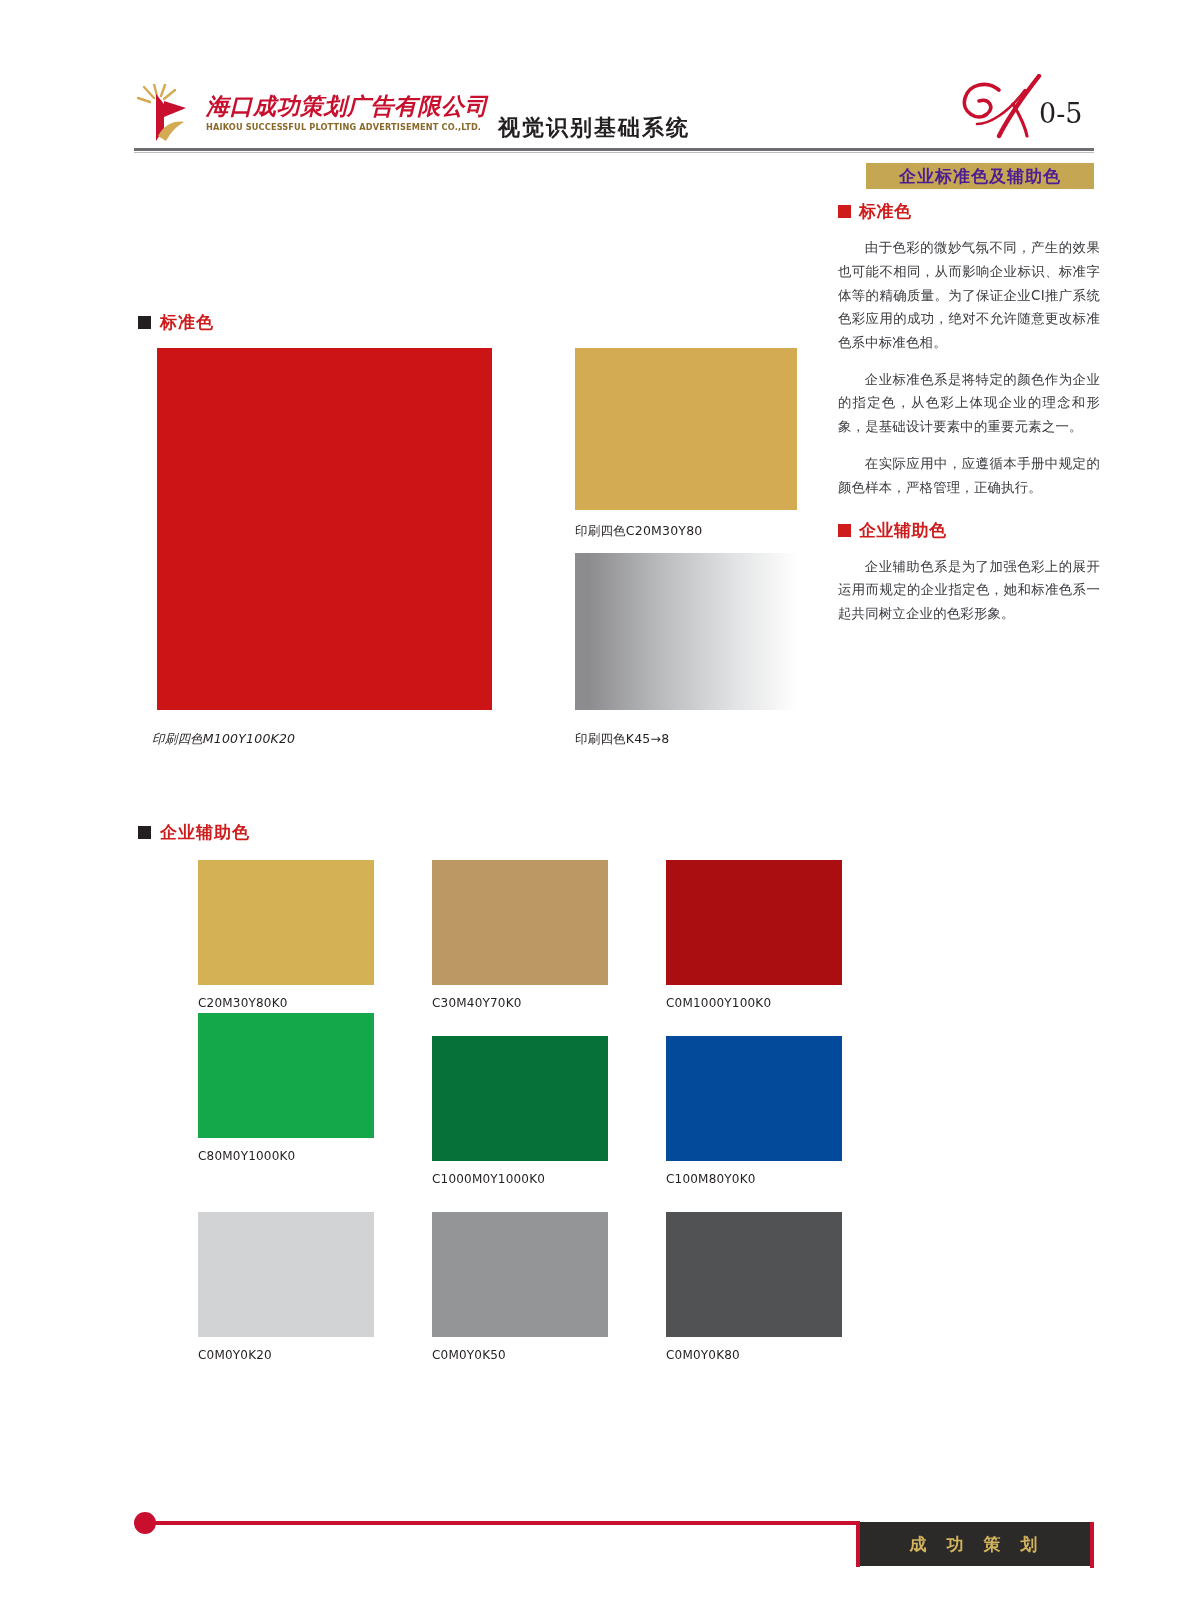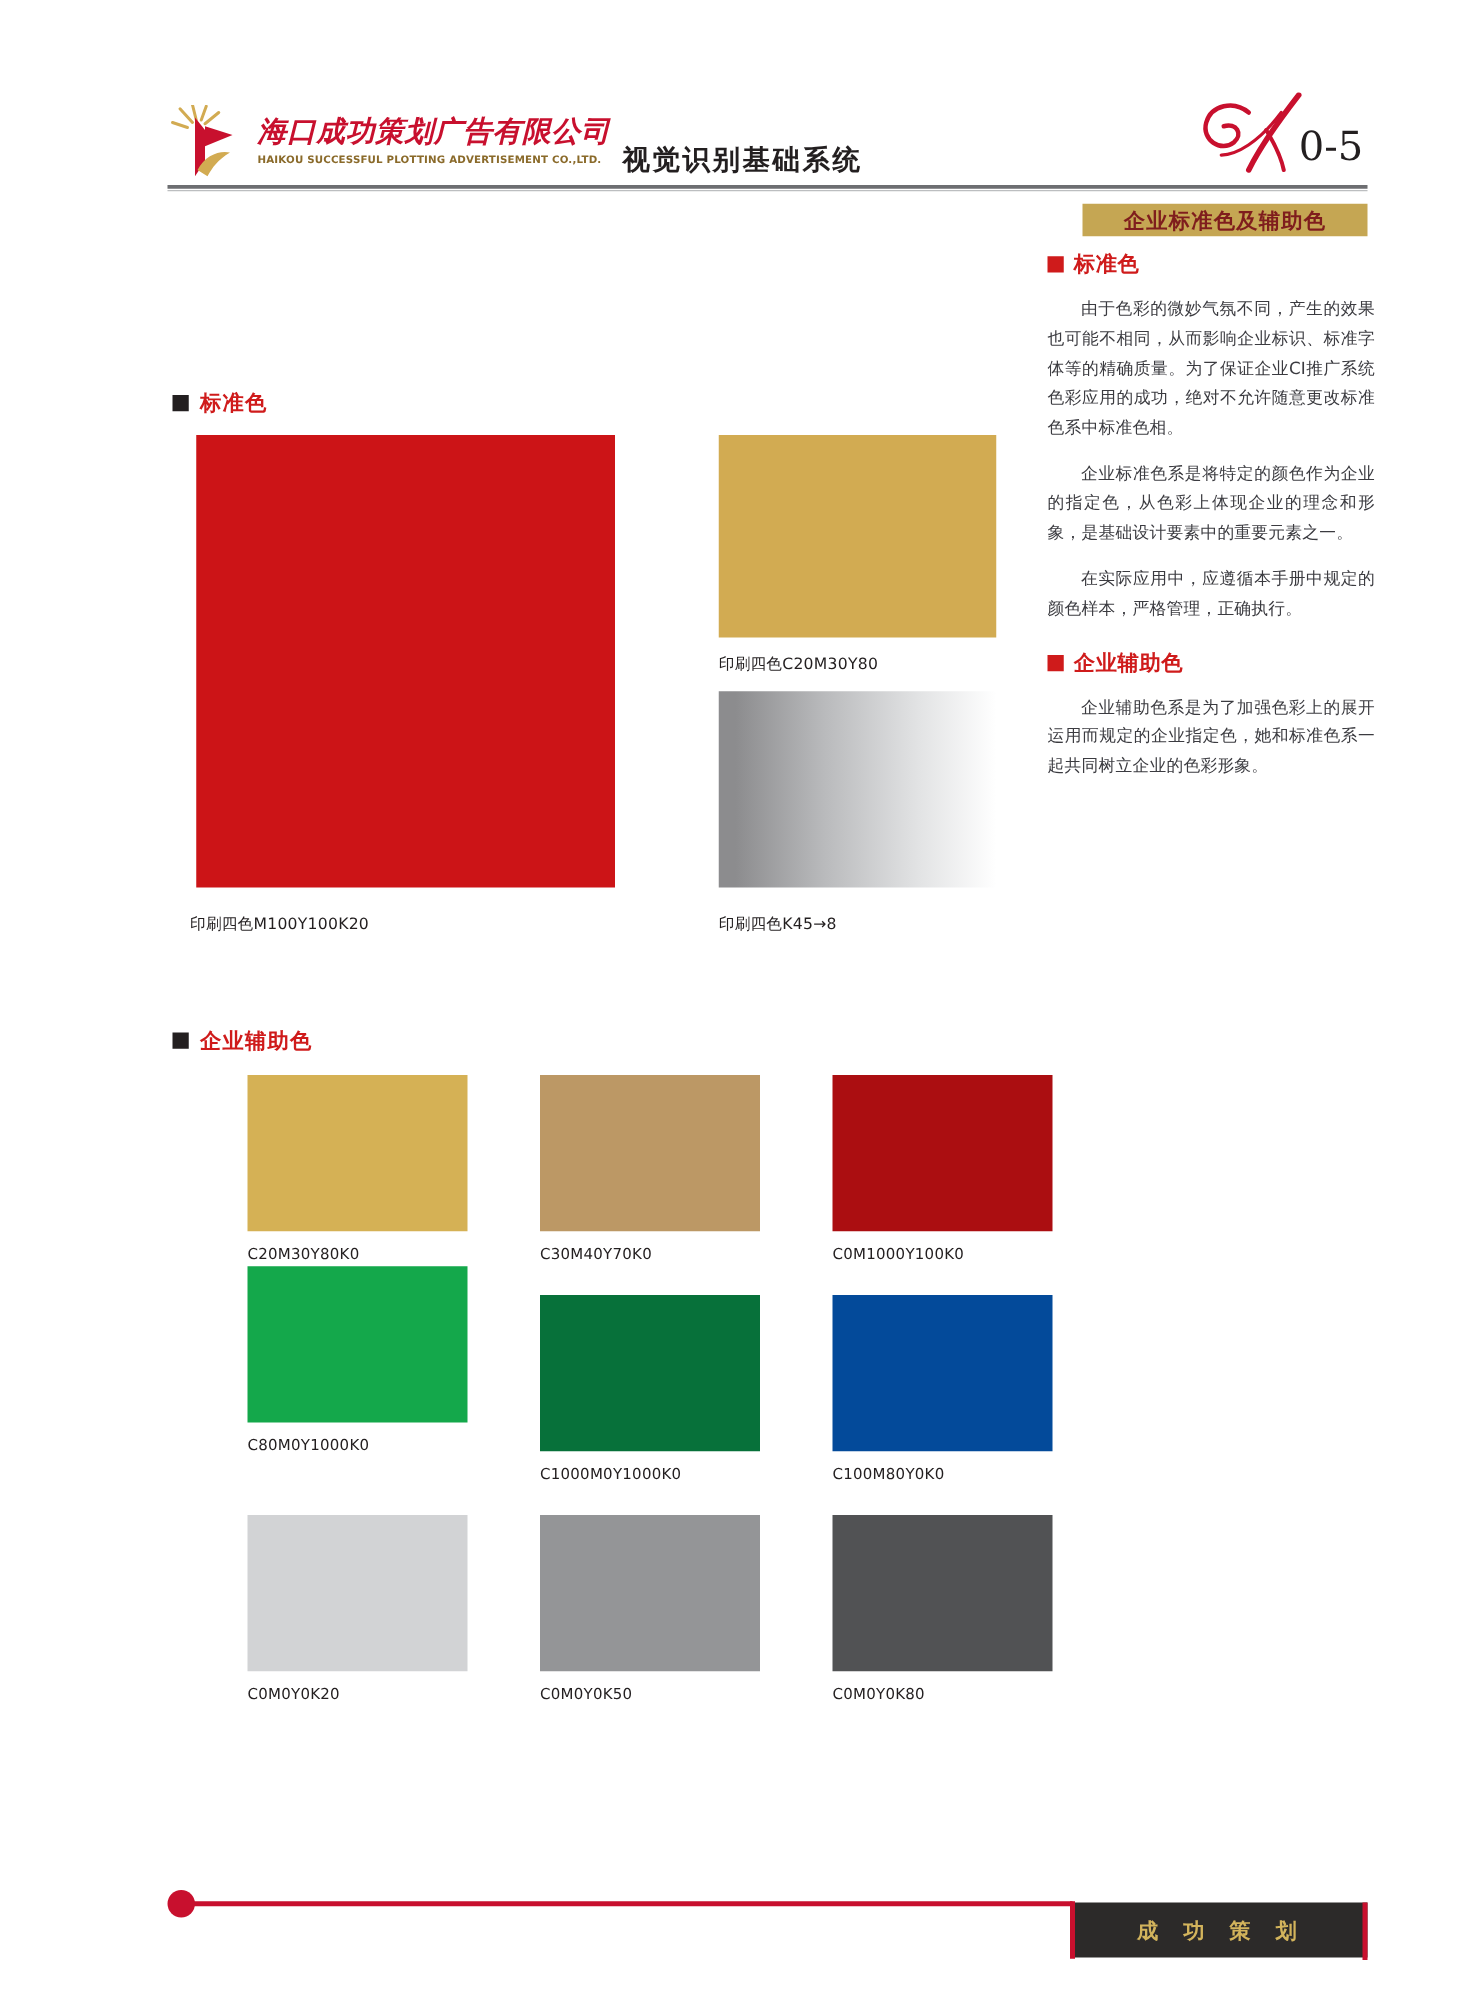--- a/index.html
+++ b/index.html
@@ -12,29 +12,29 @@
   .logo-wrap{position:absolute;left:134px;top:84px;display:flex;align-items:center;gap:8px;}
   .logo-mark{width:64px;height:58px;position:relative;flex:0 0 auto;}
   .logo-text{display:flex;flex-direction:column;justify-content:center;}
   .logo-cn{font-family:"DejaVu Sans","Liberation Sans",sans-serif;font-size:23px;font-weight:bold;font-style:italic;color:#c8102e;letter-spacing:.5px;line-height:1.1;white-space:nowrap;}
   .logo-en{font-size:8.2px;font-weight:bold;color:#8a6a2a;letter-spacing:.15px;white-space:nowrap;margin-top:3px;}
 
   .header-title{position:absolute;left:498px;top:113px;font-size:22px;font-weight:bold;letter-spacing:2px;color:#231f20;white-space:nowrap;}
 
   .pagemark{position:absolute;right:76px;top:74px;width:150px;height:68px;}
   .pagemark .script{position:absolute;left:0;top:0;width:106px;height:66px;}
-  .pagemark .num{position:absolute;left:84px;top:24px;font-family:"DejaVu Serif","Liberation Serif",serif;font-size:32px;color:#231f20;letter-spacing:0px;}
+  .pagemark .num{position:absolute;left:84px;top:24px;font-family:"DejaVu Serif","Liberation Serif",serif;font-size:27px;color:#231f20;letter-spacing:0px;}
 
   .header-rule{position:absolute;left:134px;top:148px;width:960px;height:3px;background:#6d6e71;}
   .header-rule2{position:absolute;left:134px;top:152px;width:960px;height:1px;background:#bcbec0;}
 
   
   .badge{position:absolute;left:866px;top:163px;width:228px;height:26px;background:#c6a council;}
   .badge{background:#c5a653;display:flex;align-items:center;justify-content:center;}
-  .badge span{color:#7f1d1d;font-size:17px;font-weight:bold;letter-spacing:1px;white-space:nowrap;}
+  .badge span{color:#4c1d95;font-size:17px;font-weight:bold;letter-spacing:1px;white-space:nowrap;}
 
   .rcol{position:absolute;left:838px;top:200px;width:262px;}
   .sec-head{display:flex;align-items:center;gap:8px;margin-bottom:2px;}
   .sec-head .bul{width:13px;height:13px;background:#cf1b1b;display:inline-block;}
   .sec-head .txt{color:#cf1b1b;font-size:17px;font-weight:bold;letter-spacing:.5px;}
   .para{font-size:13.4px;line-height:23.6px;color:#3b3b40;text-align:justify;text-justify:inter-ideograph;letter-spacing:.2px;}
   .para.indent{text-indent:2em;}
   .gap{height:6px;}
 
   
@@ -132,21 +132,21 @@
   </div>
 
   <div class="lsec-head" style="left:138px;top:311px;">
     <span class="bul"></span>
     <span class="txt">标准色</span>
   </div>
 
   <div class="sw" style="left:157px;top:348px;width:335px;height:362px;">
     <div class="chip" id="chip-std-red" style="background: rgb(204, 20, 23);"></div>
   </div>
-  <div class="cap" style="left:152px;top:731px;">印刷四色M100Y100K20</div>
+  <div class="cap" style="left:152px;top:731px;font-style:italic;">印刷四色M100Y100K20</div>
 
   <div class="sw" style="left:575px;top:348px;width:222px;height:162px;">
     <div class="chip" id="chip-std-gold" style="background: rgb(210, 171, 82);"></div>
   </div>
   <div class="cap" style="left:575px;top:523px;">印刷四色C20M30Y80</div>
 
   <div class="sw" style="left:575px;top:553px;width:222px;height:157px;">
     <div class="chip" id="chip-std-grad" style="background: linear-gradient(to right, rgb(140, 140, 142) 0%, rgb(140, 140, 142) 6%, rgb(185, 186, 188) 38%, rgb(226, 227, 228) 72%, rgb(255, 255, 255) 100%);"></div>
   </div>
   <div class="cap" style="left:575px;top:731px;">印刷四色K45→8</div>

